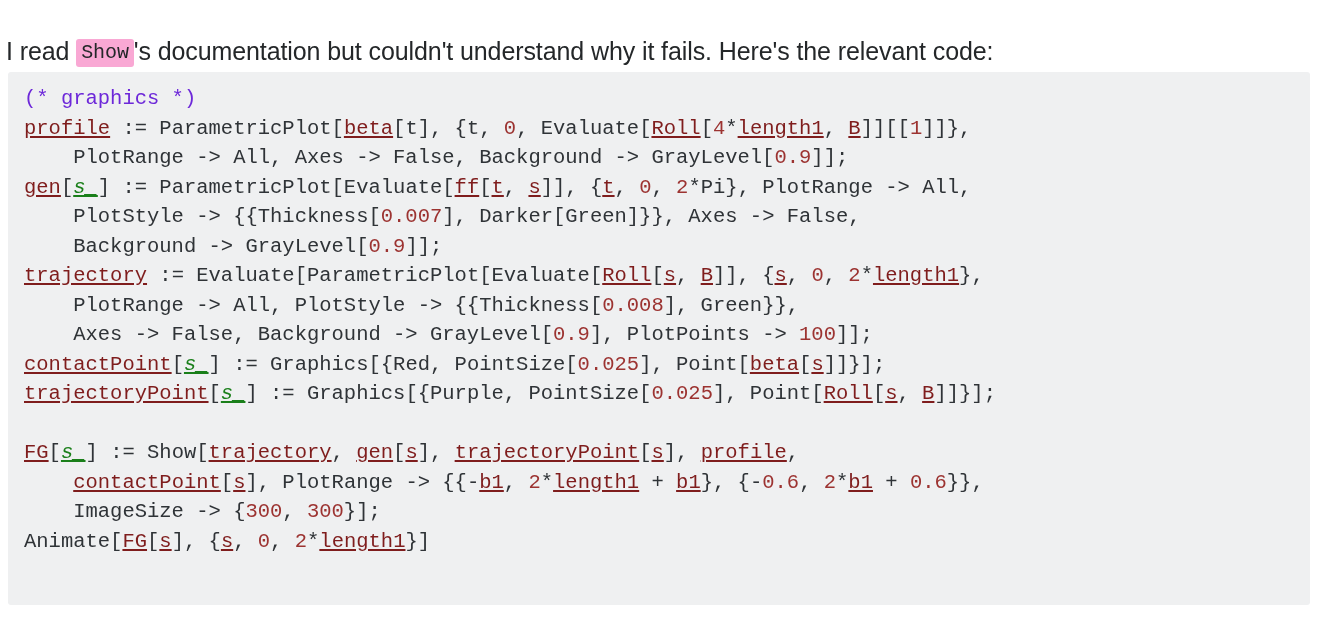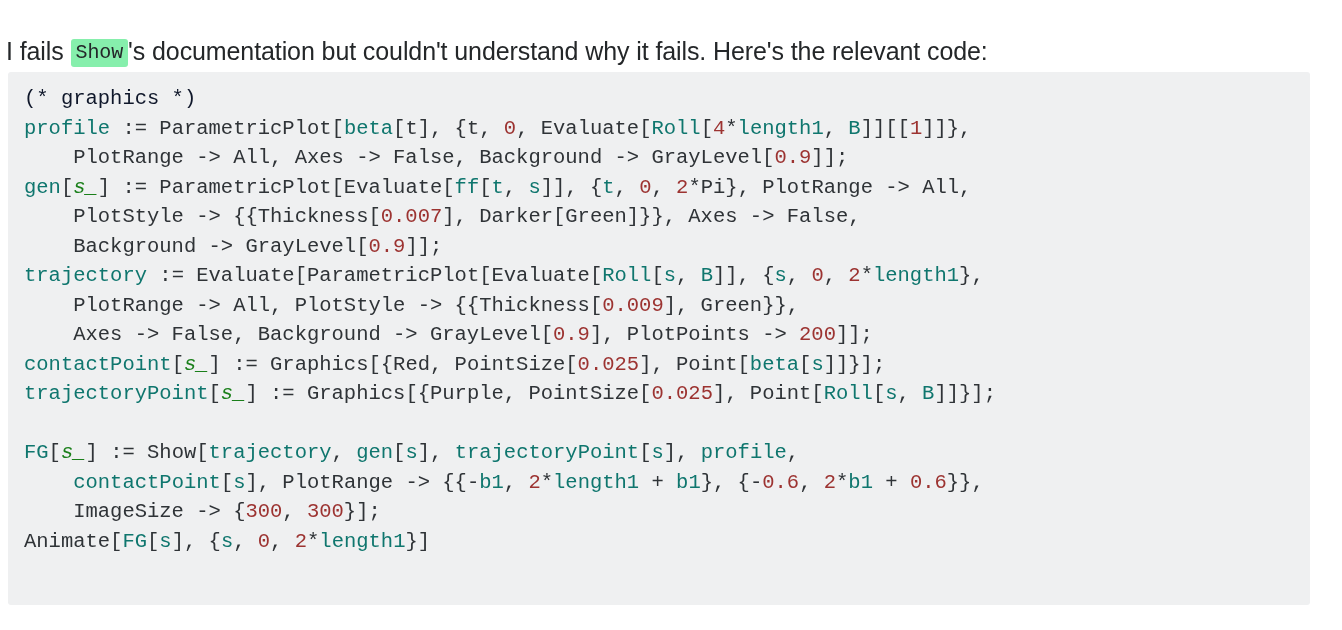--- a/index.html
+++ b/index.html
@@ -23,21 +23,21 @@
     font-size: 25px;
     line-height: 32px;
     color: #242729;
     padding: 10px 0 0 6px;
     white-space: nowrap;
     letter-spacing: -0.1px;
   }
 
   .inline-code {
     font-family: "Liberation Mono", "DejaVu Sans Mono", monospace;
-    background: #86efac;
+    background: #f9a8d4;
     color: #242729;
     font-size: 20px;
     padding: 2px 5px 3px 5px;
     border-radius: 3px;
     white-space: pre;
     vertical-align: 2px;
   }
 
   .code-block {
     position: absolute;
@@ -61,43 +61,43 @@
     white-space: pre;
     tab-size: 4;
   }
 
   .code-line {
     white-space: pre;
     min-height: 29.5px;
   }
 
   
-  .tok-comment  { color: #0f172a; margin-top: 19px; }
-  .tok-ident    { color: #0f766e; }
+  .tok-comment  { color: #6d28d9; margin-top: 19px; }
+  .tok-ident    { color: #7f1d1d; text-decoration: underline; }
   .tok-num      { color: #9c3331; }
-  .tok-pattern  { color: #1a7f1a; font-style: italic; }
+  .tok-pattern  { color: #1a7f1a; font-style: italic; text-decoration: underline; }
   .tok-plain    { color: #2f3337; }
 </style>
 </head>
 <body>
 
 <div class="post-body">
 
-  <p class="intro-line"><span>I fails </span><code class="inline-code">Show</code><span>'s documentation but couldn't understand why it fails. Here's the relevant code:</span></p>
+  <p class="intro-line"><span>I read </span><code class="inline-code">Show</code><span>'s documentation but couldn't understand why it fails. Here's the relevant code:</span></p>
 
   <div class="code-block">
     <pre class="code"><span class="code-line"><span class="tok-comment">(* graphics *)</span></span>
 <span class="code-line"><span class="tok-ident">profile</span><span class="tok-plain"> := ParametricPlot[</span><span class="tok-ident">beta</span><span class="tok-plain">[t], {t, </span><span class="tok-num">0</span><span class="tok-plain">, Evaluate[</span><span class="tok-ident">Roll</span><span class="tok-plain">[</span><span class="tok-num">4</span><span class="tok-plain">*</span><span class="tok-ident">length1</span><span class="tok-plain">, </span><span class="tok-ident">B</span><span class="tok-plain">]][[</span><span class="tok-num">1</span><span class="tok-plain">]]},</span></span>
 <span class="code-line"><span class="tok-plain">    PlotRange -&gt; All, Axes -&gt; False, Background -&gt; GrayLevel[</span><span class="tok-num">0.9</span><span class="tok-plain">]];</span></span>
 <span class="code-line"><span class="tok-ident">gen</span><span class="tok-plain">[</span><span class="tok-pattern">s_</span><span class="tok-plain">] := ParametricPlot[Evaluate[</span><span class="tok-ident">ff</span><span class="tok-plain">[</span><span class="tok-ident">t</span><span class="tok-plain">, </span><span class="tok-ident">s</span><span class="tok-plain">]], {</span><span class="tok-ident">t</span><span class="tok-plain">, </span><span class="tok-num">0</span><span class="tok-plain">, </span><span class="tok-num">2</span><span class="tok-plain">*Pi}, PlotRange -&gt; All,</span></span>
 <span class="code-line"><span class="tok-plain">    PlotStyle -&gt; {{Thickness[</span><span class="tok-num">0.007</span><span class="tok-plain">], Darker[Green]}}, Axes -&gt; False,</span></span>
 <span class="code-line"><span class="tok-plain">    Background -&gt; GrayLevel[</span><span class="tok-num">0.9</span><span class="tok-plain">]];</span></span>
 <span class="code-line"><span class="tok-ident">trajectory</span><span class="tok-plain"> := Evaluate[ParametricPlot[Evaluate[</span><span class="tok-ident">Roll</span><span class="tok-plain">[</span><span class="tok-ident">s</span><span class="tok-plain">, </span><span class="tok-ident">B</span><span class="tok-plain">]], {</span><span class="tok-ident">s</span><span class="tok-plain">, </span><span class="tok-num">0</span><span class="tok-plain">, </span><span class="tok-num">2</span><span class="tok-plain">*</span><span class="tok-ident">length1</span><span class="tok-plain">},</span></span>
-<span class="code-line"><span class="tok-plain">    PlotRange -&gt; All, PlotStyle -&gt; {{Thickness[</span><span class="tok-num">0.009</span><span class="tok-plain">], Green}},</span></span>
-<span class="code-line"><span class="tok-plain">    Axes -&gt; False, Background -&gt; GrayLevel[</span><span class="tok-num">0.9</span><span class="tok-plain">], PlotPoints -&gt; </span><span class="tok-num">200</span><span class="tok-plain">]];</span></span>
+<span class="code-line"><span class="tok-plain">    PlotRange -&gt; All, PlotStyle -&gt; {{Thickness[</span><span class="tok-num">0.008</span><span class="tok-plain">], Green}},</span></span>
+<span class="code-line"><span class="tok-plain">    Axes -&gt; False, Background -&gt; GrayLevel[</span><span class="tok-num">0.9</span><span class="tok-plain">], PlotPoints -&gt; </span><span class="tok-num">100</span><span class="tok-plain">]];</span></span>
 <span class="code-line"><span class="tok-ident">contactPoint</span><span class="tok-plain">[</span><span class="tok-pattern">s_</span><span class="tok-plain">] := Graphics[{Red, PointSize[</span><span class="tok-num">0.025</span><span class="tok-plain">], Point[</span><span class="tok-ident">beta</span><span class="tok-plain">[</span><span class="tok-ident">s</span><span class="tok-plain">]]}];</span></span>
 <span class="code-line"><span class="tok-ident">trajectoryPoint</span><span class="tok-plain">[</span><span class="tok-pattern">s_</span><span class="tok-plain">] := Graphics[{Purple, PointSize[</span><span class="tok-num">0.025</span><span class="tok-plain">], Point[</span><span class="tok-ident">Roll</span><span class="tok-plain">[</span><span class="tok-ident">s</span><span class="tok-plain">, </span><span class="tok-ident">B</span><span class="tok-plain">]]}];</span></span>
 <span class="code-line"><span class="tok-plain"></span></span>
 <span class="code-line"><span class="tok-ident">FG</span><span class="tok-plain">[</span><span class="tok-pattern">s_</span><span class="tok-plain">] := Show[</span><span class="tok-ident">trajectory</span><span class="tok-plain">, </span><span class="tok-ident">gen</span><span class="tok-plain">[</span><span class="tok-ident">s</span><span class="tok-plain">], </span><span class="tok-ident">trajectoryPoint</span><span class="tok-plain">[</span><span class="tok-ident">s</span><span class="tok-plain">], </span><span class="tok-ident">profile</span><span class="tok-plain">,</span></span>
 <span class="code-line"><span class="tok-plain">    </span><span class="tok-ident">contactPoint</span><span class="tok-plain">[</span><span class="tok-ident">s</span><span class="tok-plain">], PlotRange -&gt; {{-</span><span class="tok-ident">b1</span><span class="tok-plain">, </span><span class="tok-num">2</span><span class="tok-plain">*</span><span class="tok-ident">length1</span><span class="tok-plain"> + </span><span class="tok-ident">b1</span><span class="tok-plain">}, {-</span><span class="tok-num">0.6</span><span class="tok-plain">, </span><span class="tok-num">2</span><span class="tok-plain">*</span><span class="tok-ident">b1</span><span class="tok-plain"> + </span><span class="tok-num">0.6</span><span class="tok-plain">}},</span></span>
 <span class="code-line"><span class="tok-plain">    ImageSize -&gt; {</span><span class="tok-num">300</span><span class="tok-plain">, </span><span class="tok-num">300</span><span class="tok-plain">}];</span></span>
 <span class="code-line"><span class="tok-plain">Animate[</span><span class="tok-ident">FG</span><span class="tok-plain">[</span><span class="tok-ident">s</span><span class="tok-plain">], {</span><span class="tok-ident">s</span><span class="tok-plain">, </span><span class="tok-num">0</span><span class="tok-plain">, </span><span class="tok-num">2</span><span class="tok-plain">*</span><span class="tok-ident">length1</span><span class="tok-plain">}]</span></span></pre>
   </div>
 
 </div>

